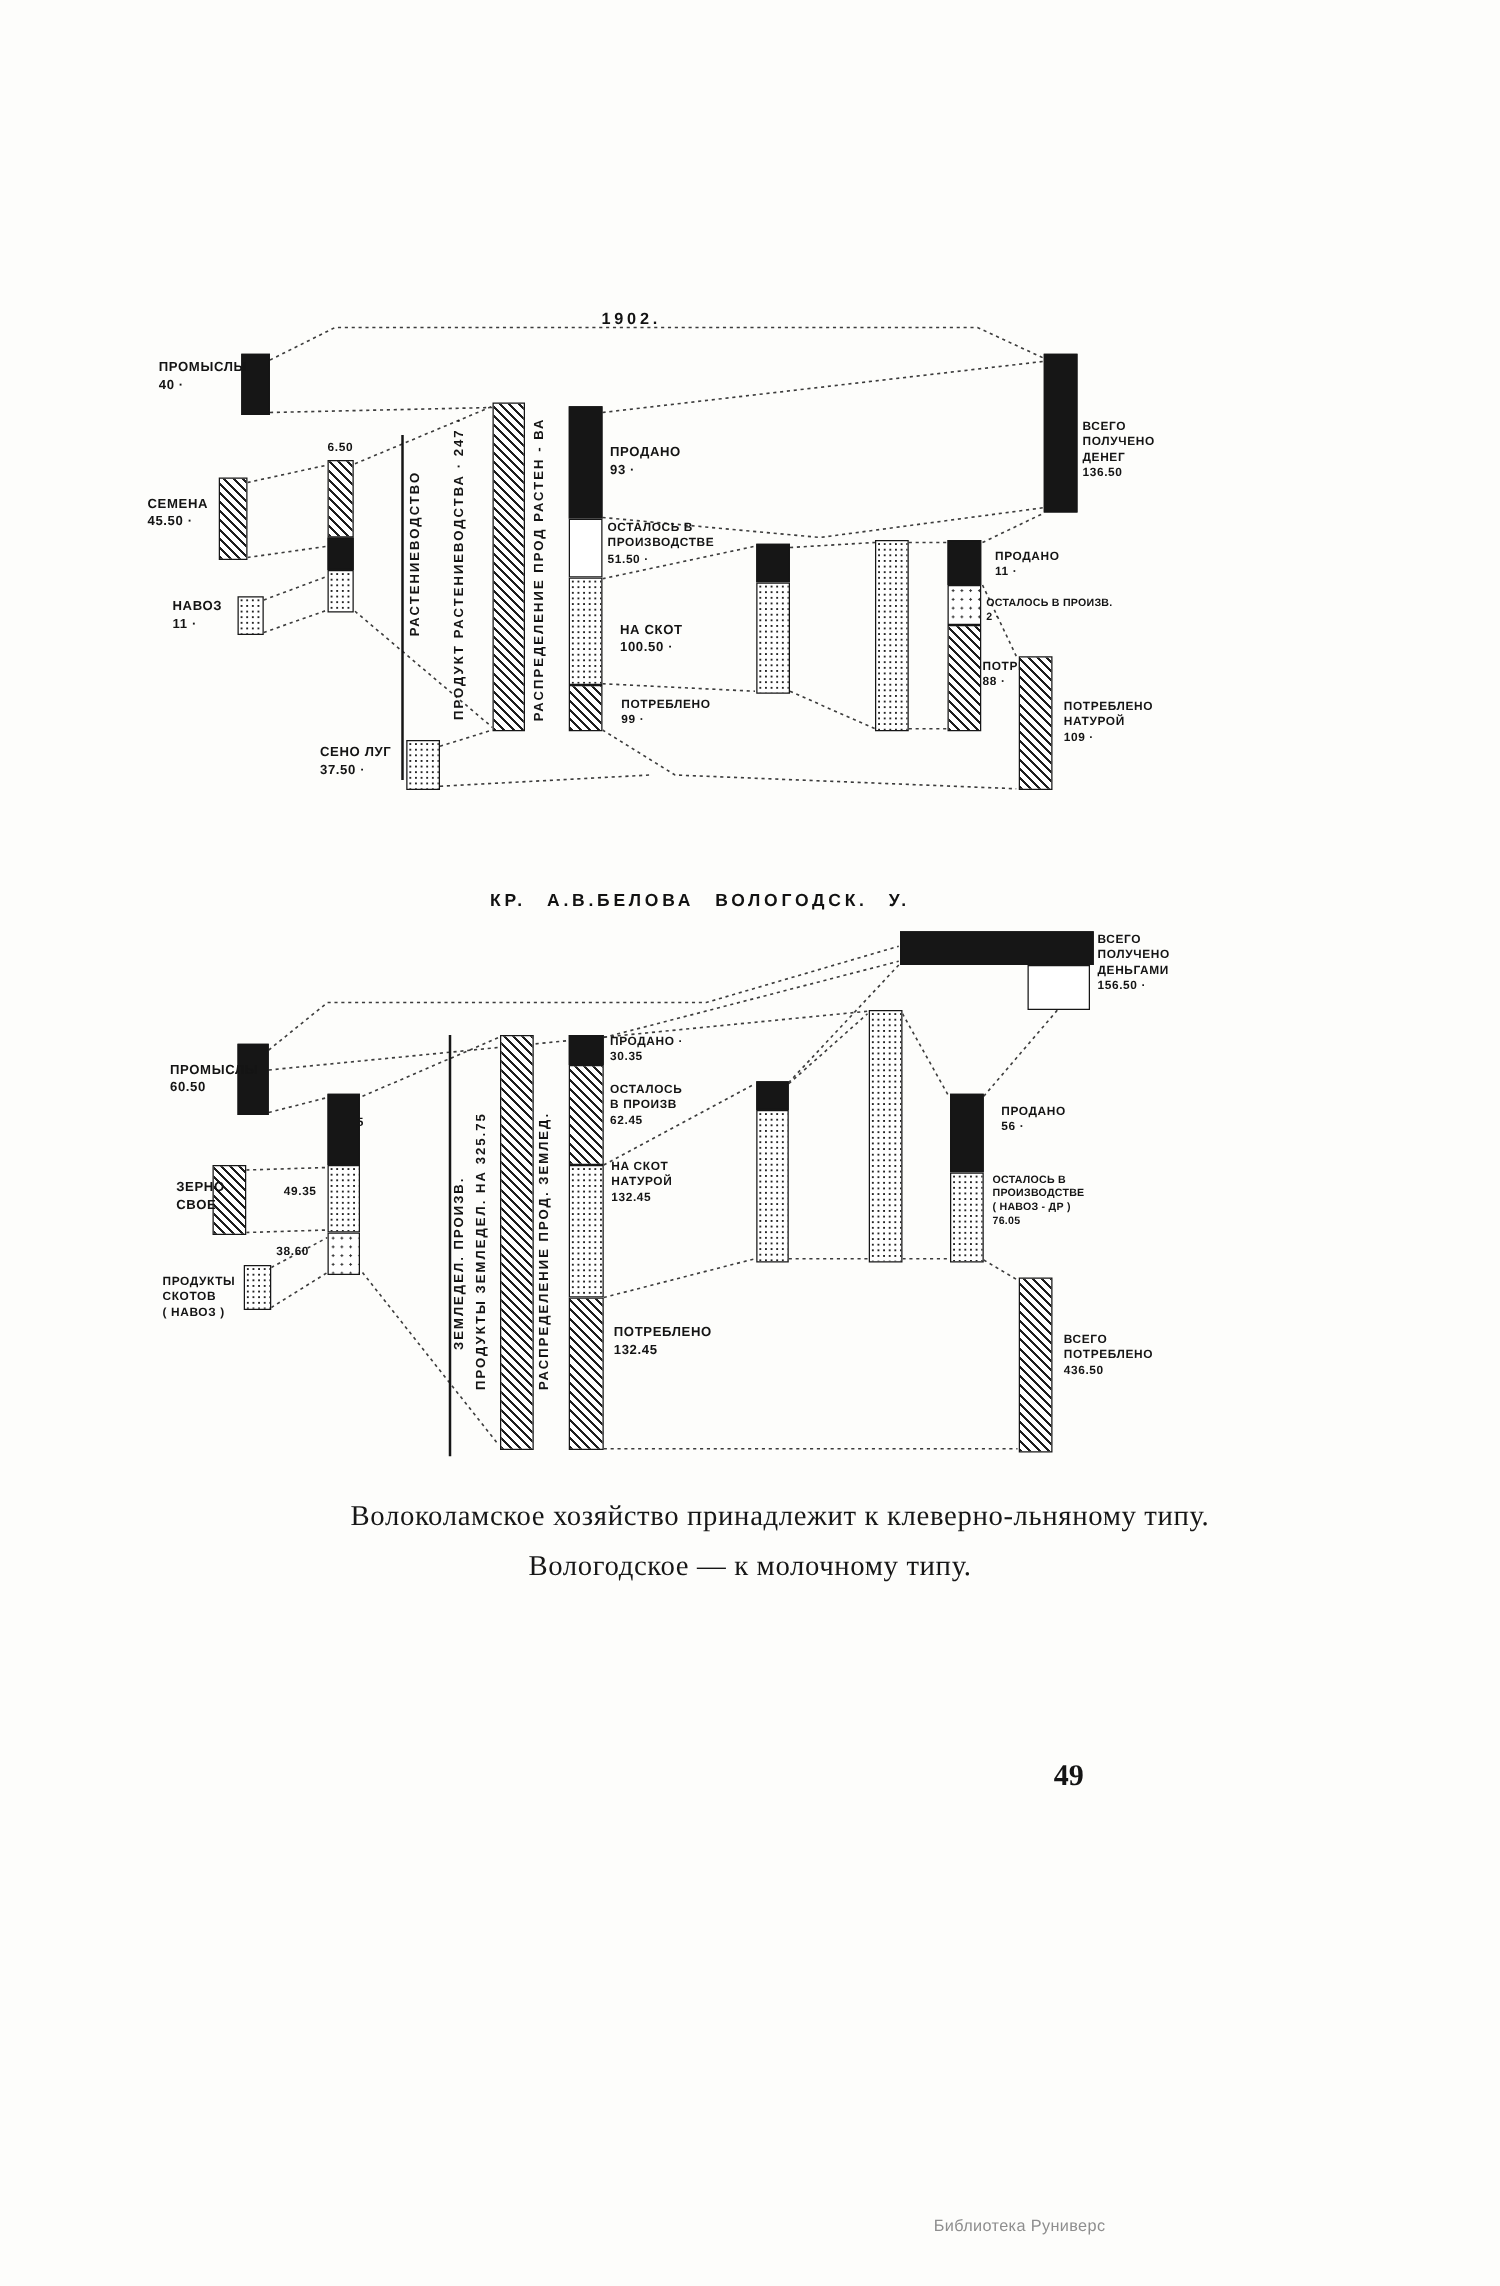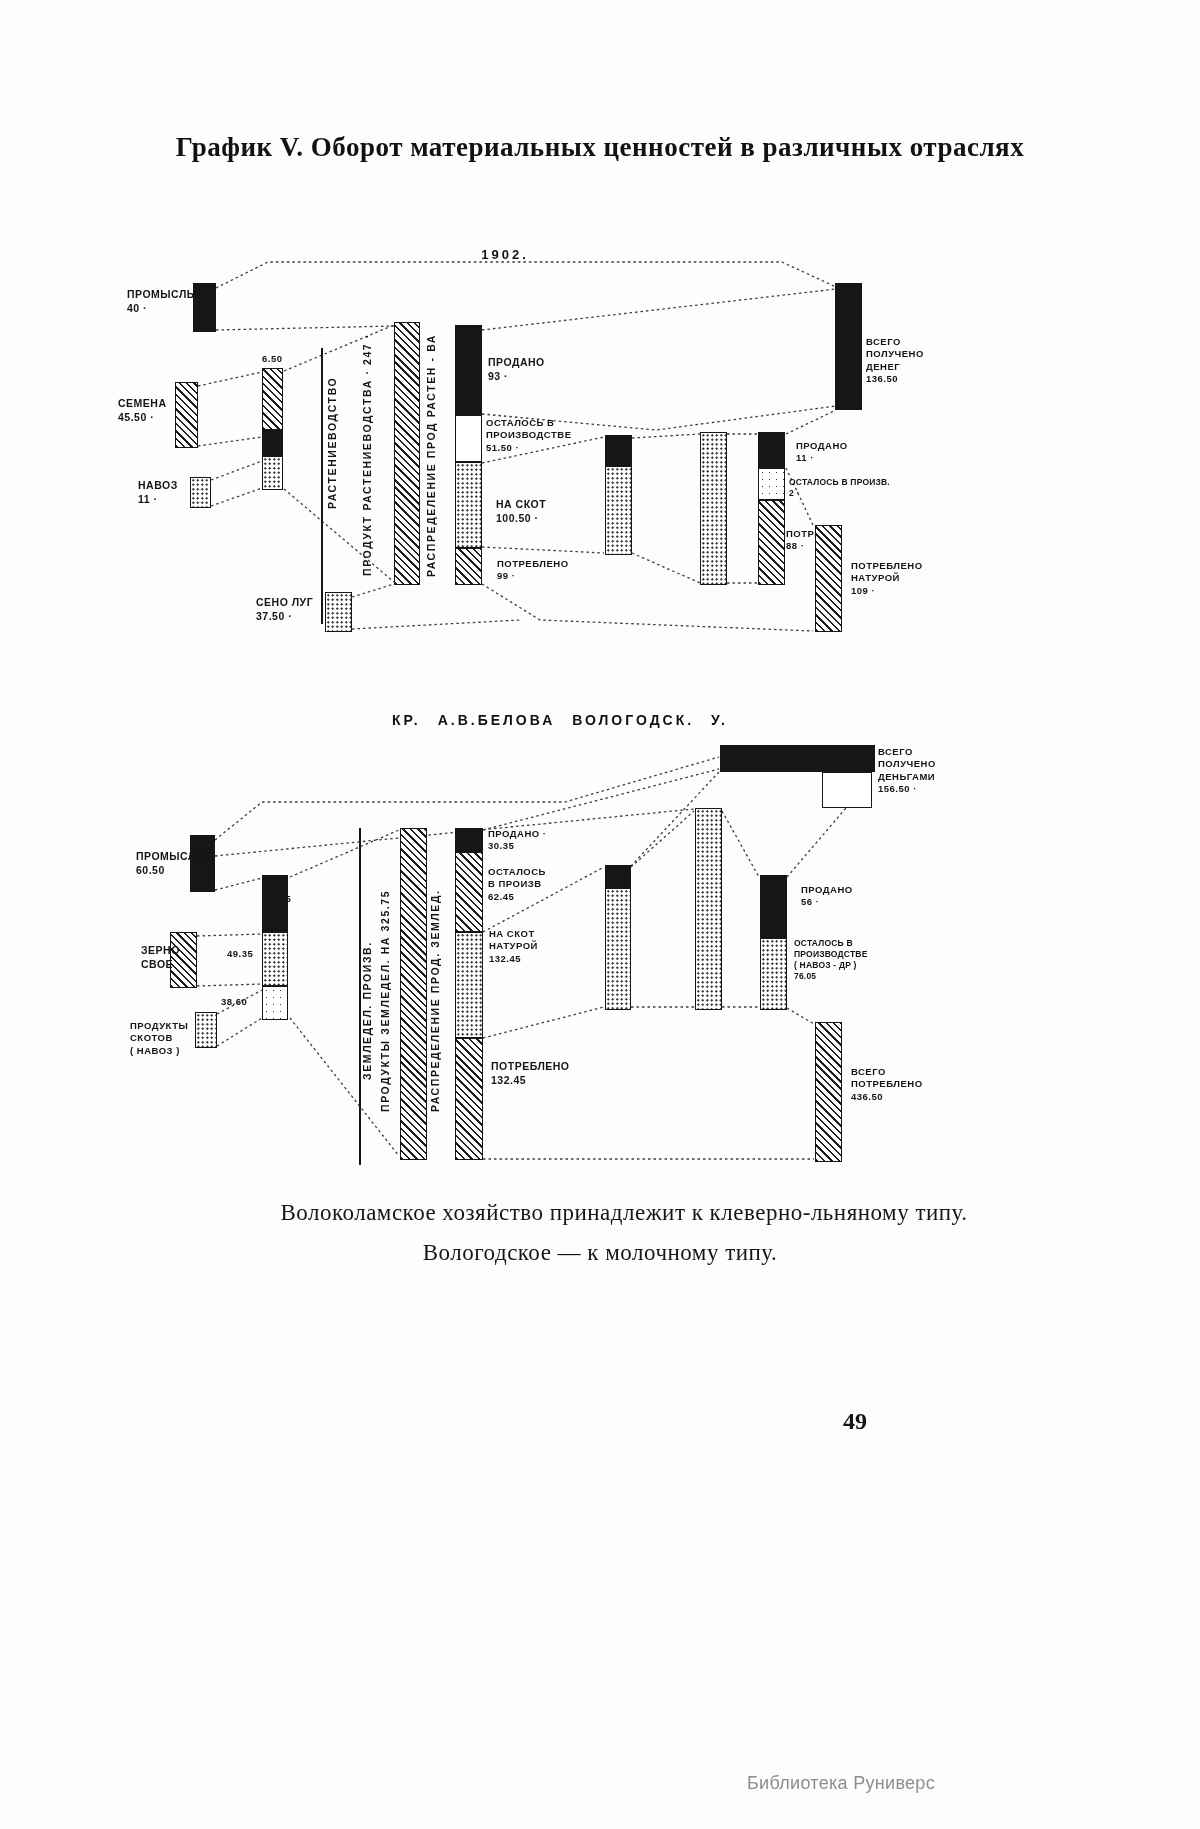--- a/index.html
+++ b/index.html
@@ -21,21 +21,21 @@
   .blank{background:#ffffff;border:1.5px solid #161616;}
   .hatch{background-color:#fff;border:1.5px solid #161616;
          background-image:repeating-linear-gradient(45deg,#1d1d1d 0,#1d1d1d 1.7px,transparent 1.7px,transparent 5.2px);}
   .dots{background-color:#fff;border:1.5px solid #161616;
         background-image:radial-gradient(circle,#232323 .9px,transparent 1.15px);background-size:4.5px 4.5px;}
   .dots-sparse{background-color:#fff;border:1.5px solid #161616;
         background-image:radial-gradient(circle,#333 .8px,transparent 1px);background-size:7px 7px;}
   .caption{position:absolute;width:100%;text-align:center;font-family:"Liberation Serif",serif;
            font-size:23px;letter-spacing:.5px;color:#161616;}
   .pagenum{position:absolute;font-family:"Liberation Serif",serif;font-weight:700;font-size:24px;color:#141414;}
-  .watermark{position:absolute;font-size:18px;color:#8e8e8e;letter-spacing:.3px;}
+  .watermark{position:absolute;font-size:13px;color:#8e8e8e;letter-spacing:.3px;}
   svg.lines{position:absolute;left:0;top:0;pointer-events:none;}
 </style>
 </head>
 <body>
 
 <div class="page">
 
   <svg class="lines" width="1200" height="1829">
     <g stroke="#3c3c3c" stroke-width="1.3" fill="none" stroke-dasharray="2.5 3">
       <polyline points="216,288 268,262 782,262 836,287"></polyline>
@@ -81,21 +81,20 @@
       <polyline points="483,1159 814,1159"></polyline>
       <polyline points="719,772 631,866"></polyline>
       <polyline points="215,856 694,809"></polyline>
     </g>
     <g stroke="#161616" stroke-width="2">
       <line x1="322" y1="348" x2="322" y2="624"></line>
       <line x1="360" y1="828" x2="360" y2="1165"></line>
     </g>
   </svg>
 
-  <div class="heading" style="top:132px;">График V.  Оборот материальных ценностей в различных отраслях</div>
 
   <div class="chart-title" style="left:180px;top:247px;width:650px;font-size:13px;">1902.</div>
 
   <div class="bar black" style="left:193px;top:283px;width:23px;height:49px;"></div>
   <div class="lbl" style="left:127px;top:288px;">ПРОМЫСЛЫ
 40 ·</div>
 
   <div class="bar hatch" style="left:175px;top:382px;width:23px;height:66px;"></div>
   <div class="lbl" style="left:118px;top:397px;">СЕМЕНА
 45.50 ·</div>

